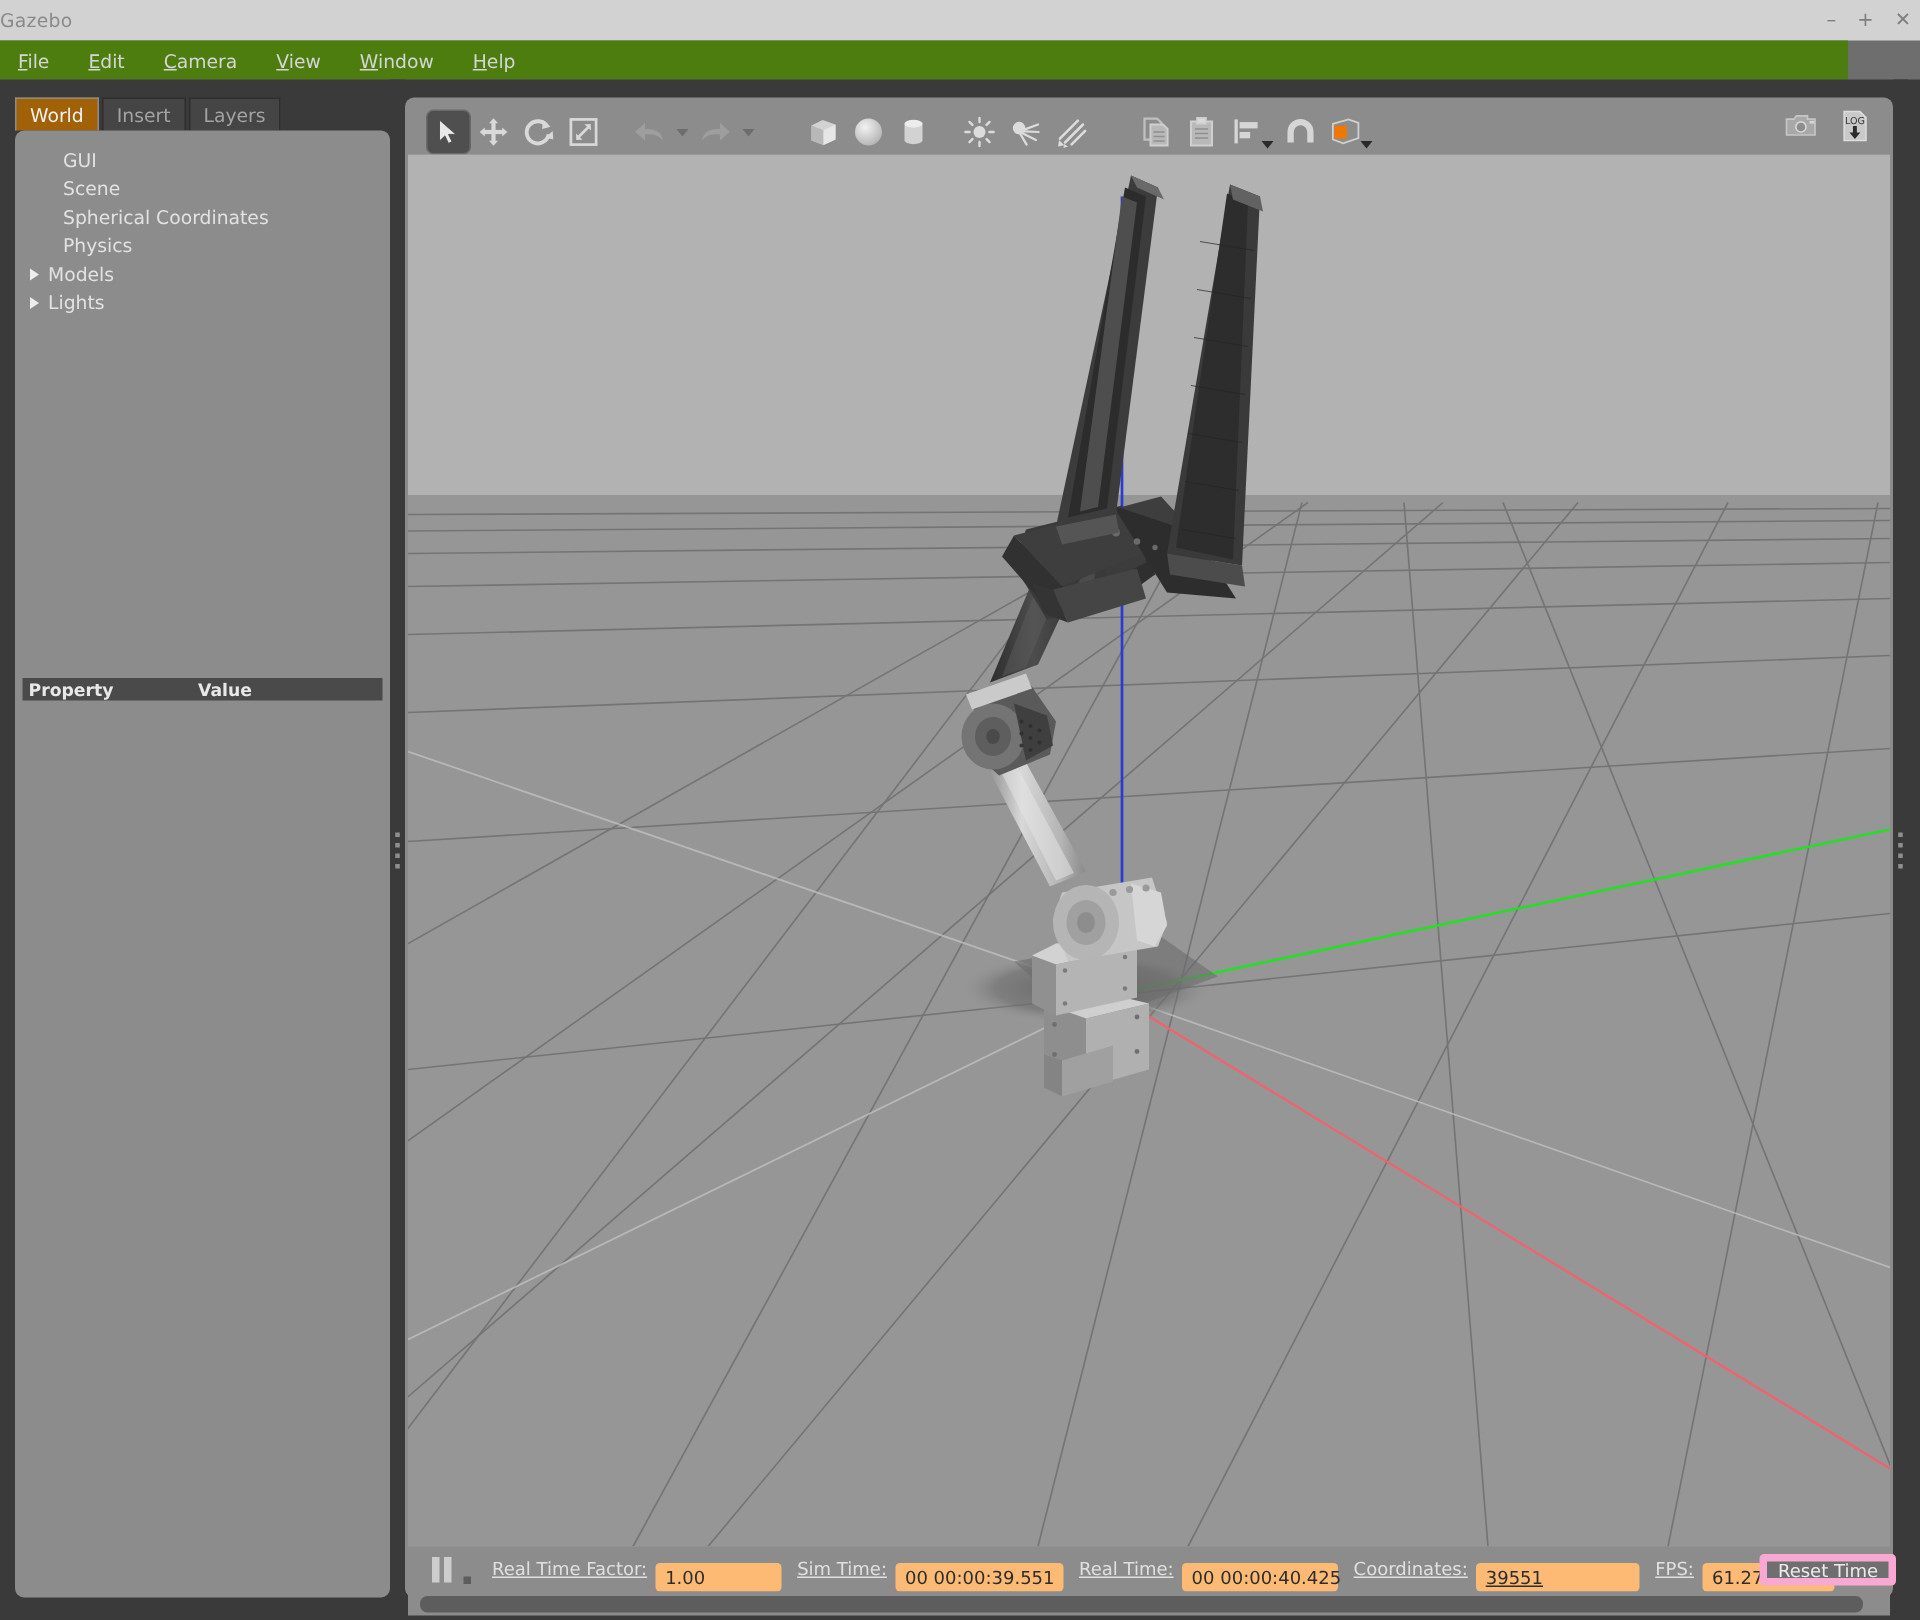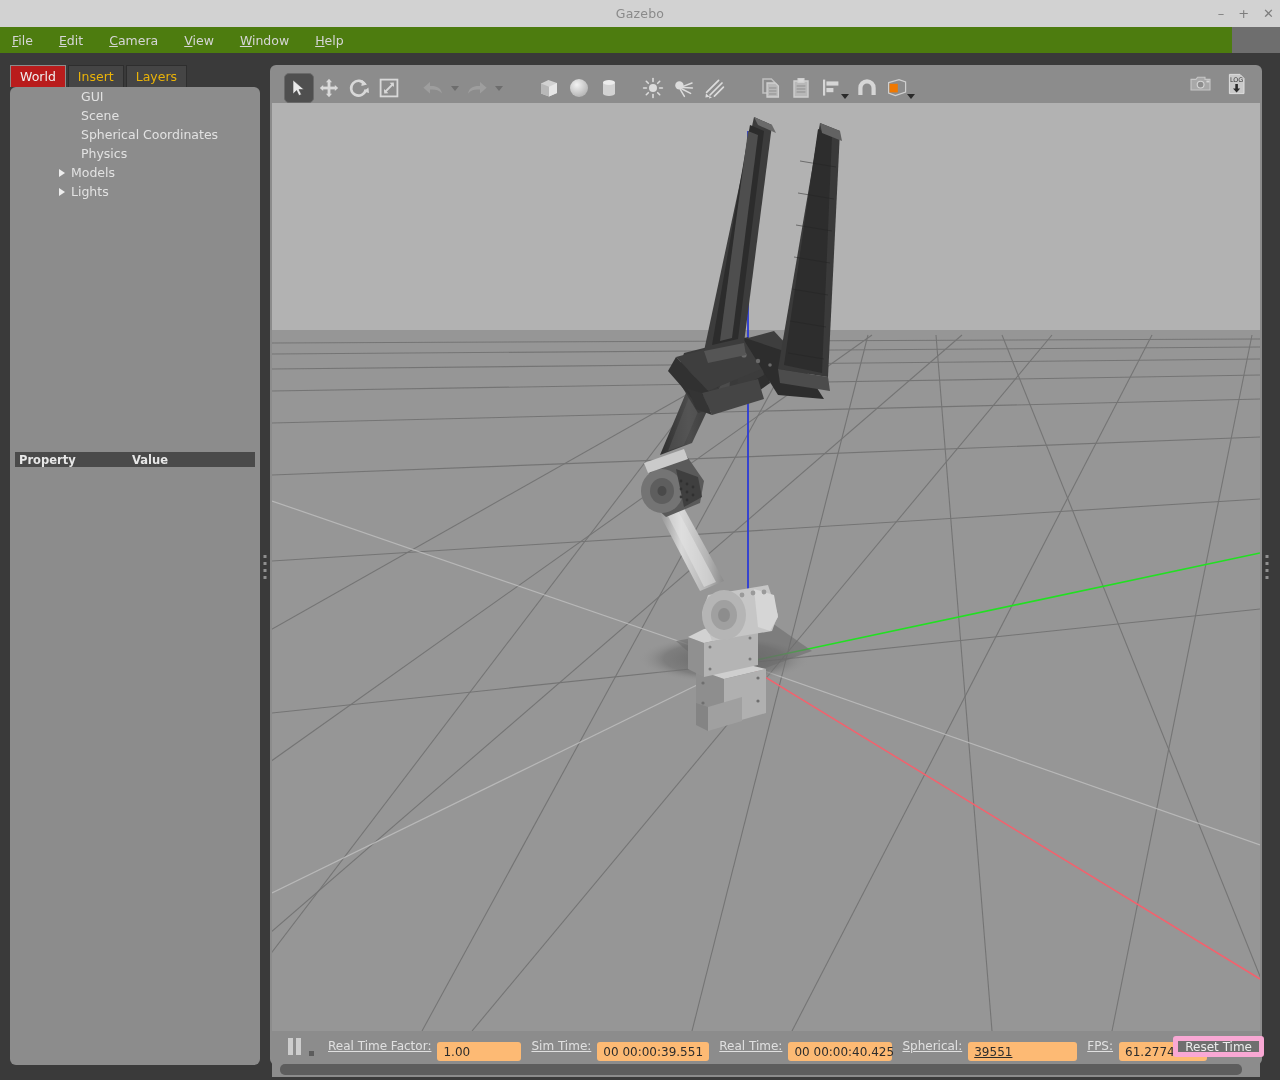--- a/index.html
+++ b/index.html
@@ -7,21 +7,21 @@
     width: 1280px; height: 1080px;
     font-family: "DejaVu Sans", "Liberation Sans", sans-serif;
     background: #6e6e6e;
     overflow: hidden;
   }
 
   
   #titlebar {
     position: absolute; left: 0; top: 0; width: 1280px; height: 27px;
     background: #d2d2d2;
-    display: flex; align-items: center; justify-content: center;
+    display: flex; align-items: center; justify-content: flex-start;
   }
   #titlebar .title {
     font-size: 12.5px; color: #8a8a8a; letter-spacing: .2px;
   }
   #win-controls {
     position: absolute; right: 6px; top: 0; height: 27px;
     display: flex; align-items: center; gap: 14px;
     color: #7d7d7d; font-size: 13px;
   }
   #win-controls span { cursor: default; line-height: 1; }
@@ -42,31 +42,31 @@
     position: absolute; left: 0; top: 53px; width: 1280px; height: 1027px;
     background: #3a3a3a;
   }
 
   
   #leftpanel {
     position: absolute; left: 10px; top: 12px; width: 250px; height: 1000px;
   }
   #tabstrip { position: absolute; left: 0; top: 0; height: 22px; display: flex; }
   .tab {
-    height: 22px; padding: 0 9px; font-size: 12.5px; color: #eab308;
+    height: 22px; padding: 0 9px; font-size: 12.5px; color: #a3a3a3;
     display: flex; align-items: center; cursor: default;
     background: #454545; border: 1px solid #2e2e2e; border-bottom: none;
     margin-right: 2px;
   }
-  .tab.active { background: #b91c1c; color: #f0f0f0; border-color: #8c8c8c; text-align: center; }
+  .tab.active { background: #a16207; color: #f0f0f0; border-color: #8c8c8c; text-align: center; }
   #panelbox {
     position: absolute; left: 0; top: 22px; width: 250px; height: 978px;
     background: #8c8c8c; border-radius: 6px 6px 6px 6px;
   }
-  #worldtree { position: absolute; left: 0; top: 0; width: 250px; padding-left: 39px; }
+  #worldtree { position: absolute; left: 0; top: 10px; width: 250px; }
   .tree-row {
     height: 19px; display: flex; align-items: center;
     font-size: 12.5px; color: #e2e2e2; cursor: default; padding-left: 18px;
   }
   .tree-arrow {
     width: 12px; height: 12px; margin-right: 2px; position: relative;
     flex: 0 0 12px;
   }
   .tree-arrow.has::after {
     content: ""; position: absolute; left: 2px; top: 2px;
@@ -676,21 +676,21 @@
 
       <div class="st-label">Real Time Factor:</div>
       <div class="st-field" id="f-rtf">1.00</div>
 
       <div class="st-label">Sim Time:</div>
       <div class="st-field" id="f-sim">00 00:00:39.551</div>
 
       <div class="st-label">Real Time:</div>
       <div class="st-field" id="f-real">00 00:00:40.425</div>
 
-      <div class="st-label">Spherical:</div>
+      <div class="st-label">Coordinates:</div>
       <div class="st-field" id="f-iter">39551</div>
 
       <div class="st-label">FPS:</div>
       <div class="st-field" id="f-fps">61.2774</div>
 
       <div id="btn-reset">Reset Time</div>
     </div>
 
     <div id="hscroll">
       <div class="track"></div>

